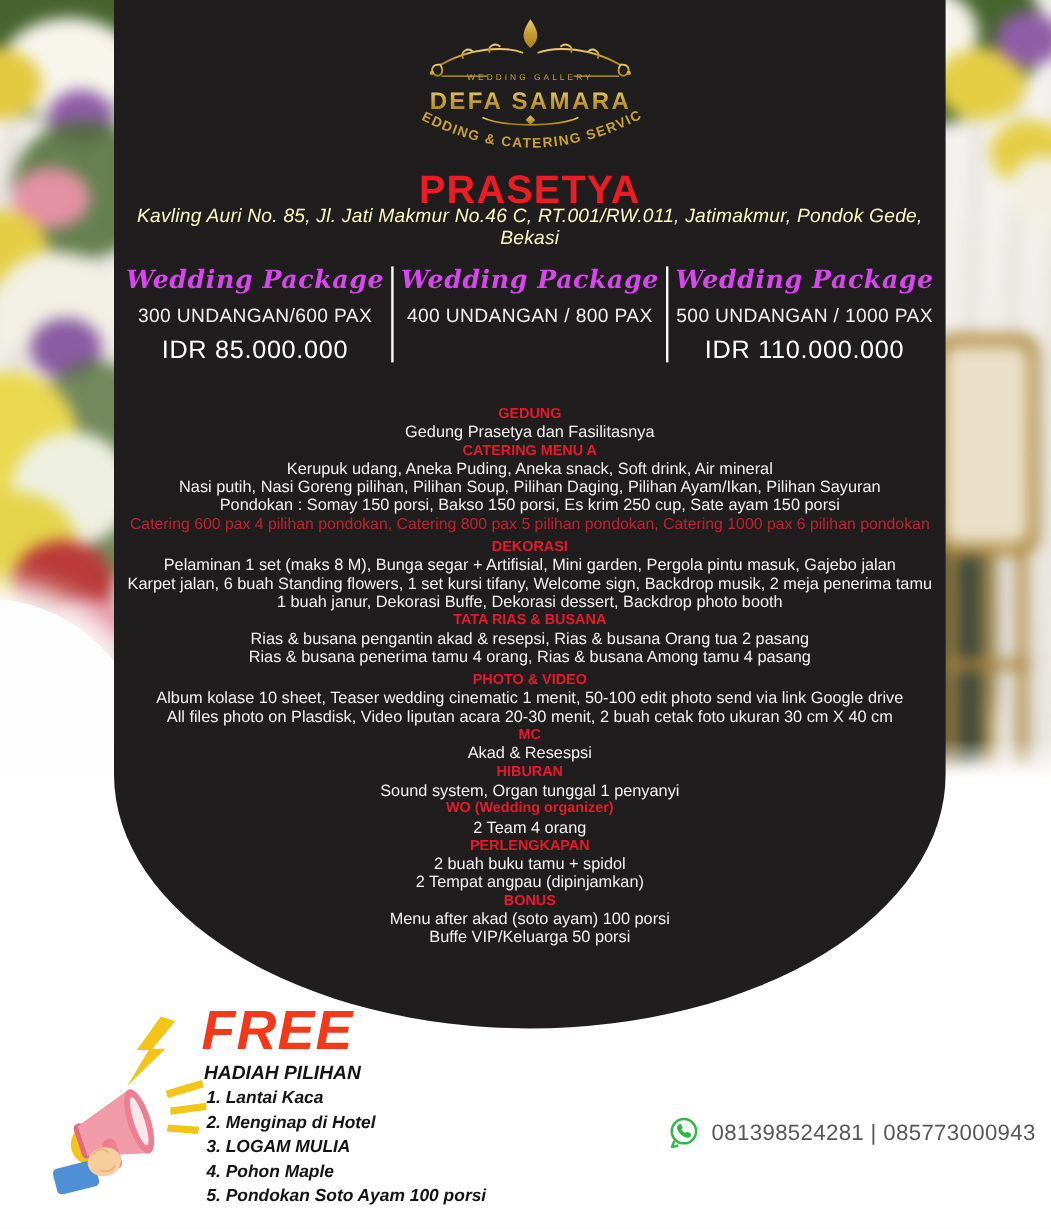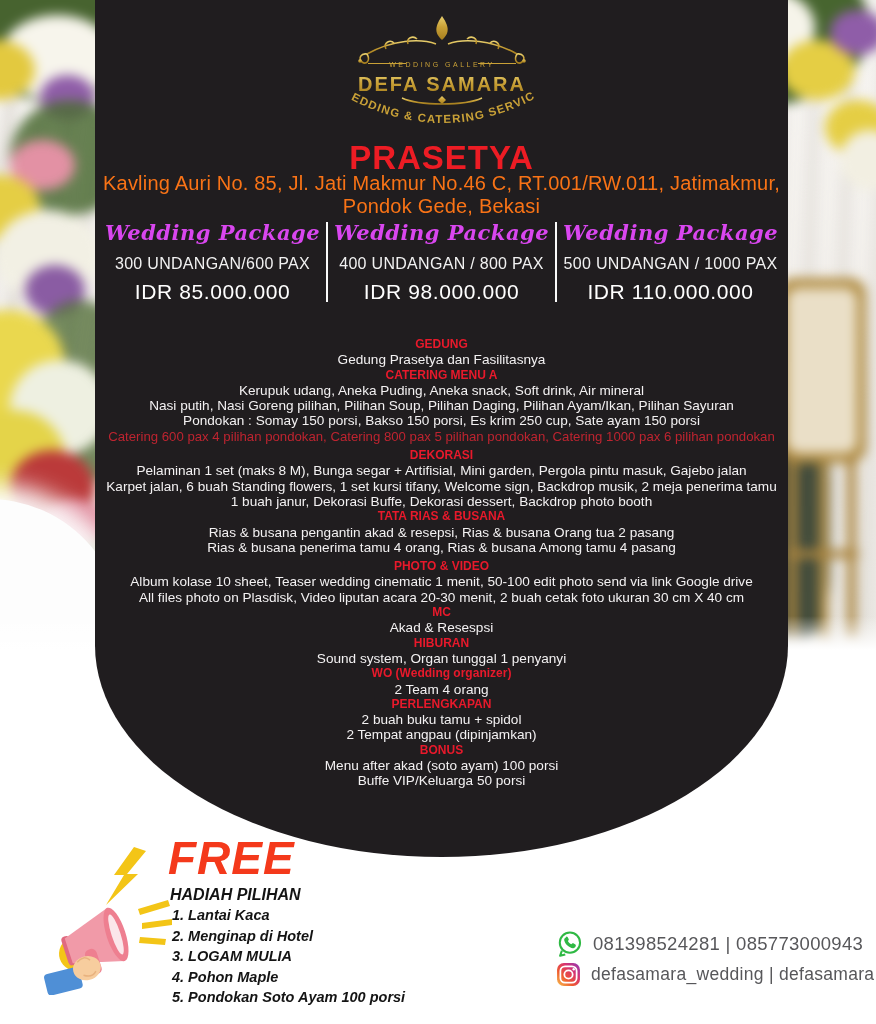--- a/index.html
+++ b/index.html
@@ -50,21 +50,21 @@
   .photo-fade{position:absolute;left:0;right:0;bottom:0;height:34px;
               background:linear-gradient(180deg,rgba(255,255,255,0),#ffffff);}
 
   
   .black-panel{position:absolute;left:95px;top:0;width:693px;height:857px;background:#201D1F;
                border-bottom-left-radius:347px 212px;border-bottom-right-radius:347px 212px;}
   .logo{position:absolute;left:50%;top:14px;transform:translateX(-50%);}
   .package-name{position:absolute;left:0;right:0;top:141px;text-align:center;
                 font-size:33px;line-height:33px;font-weight:bold;letter-spacing:1px;color:#ED1C24;}
   .address{position:absolute;left:0;right:0;top:172px;text-align:center;
-           font-size:20px;color:#f97316;letter-spacing:.2px;}
+           font-size:16px;color:#fef9c3;letter-spacing:.2px;font-style:italic;}
 
   .packages{position:absolute;left:4px;right:4px;top:218px;display:flex;align-items:stretch;}
   .pkg{flex:1;text-align:center;padding-top:2px;}
   .pkg-divider{width:2px;background:#FAFAFA;margin:4px 0 2px;}
   .pkg-title{font-family:"DejaVu Serif",serif;font-style:italic;font-weight:bold;
              font-size:21px;color:#d946ef;letter-spacing:.5px;}
   .pkg-pax{margin-top:10px;font-size:16px;color:#F1F1F1;letter-spacing:.3px;}
   .pkg-price{margin-top:7px;font-size:21px;color:#FFFFFF;letter-spacing:.6px;}
 
   .menu{position:absolute;left:-14px;right:-14px;top:337px;text-align:center;
@@ -172,21 +172,20 @@
     <div class="packages">
       <div class="pkg">
         <div class="pkg-title">Wedding Package</div>
         <div class="pkg-pax">300 UNDANGAN/600 PAX</div>
         <div class="pkg-price">IDR 85.000.000</div>
       </div>
       <div class="pkg-divider"></div>
       <div class="pkg">
         <div class="pkg-title">Wedding Package</div>
         <div class="pkg-pax">400 UNDANGAN / 800 PAX</div>
-        <div class="pkg-price">IDR 98.000.000</div>
       </div>
       <div class="pkg-divider"></div>
       <div class="pkg">
         <div class="pkg-title">Wedding Package</div>
         <div class="pkg-pax">500 UNDANGAN / 1000 PAX</div>
         <div class="pkg-price">IDR 110.000.000</div>
       </div>
     </div>
 
     <div class="menu">
@@ -257,32 +256,15 @@
 
   <div class="contact">
     <div class="contact-row">
       <svg width="27" height="27" viewBox="0 0 32 32">
         <circle cx="16.5" cy="15" r="12" fill="none" stroke="#2FB944" stroke-width="2.4"></circle>
         <path d="M7 24.5 L4.8 30.6 L11 29" fill="none" stroke="#2FB944" stroke-width="2.4" stroke-linejoin="round"></path>
         <path fill="#2FB944" d="M11.6,8.8 c-1.4,.6 -2.2,2 -1.8,3.5 c.5,2.1 1.9,4.3 3.8,6 c1.9,1.7 4.3,2.9 6.4,3.2 c1.5,.2 2.9,-.7 3.3,-2.1 l.2,-.8 c.1,-.5 -.1,-1 -.5,-1.3 l-2.4,-1.5 c-.5,-.3 -1.1,-.2 -1.5,.2 l-.9,.9 c-1.6,-.6 -3.4,-2.2 -4.1,-3.8 l.8,-1 c.3,-.4 .4,-1 .1,-1.5 l-1.3,-2.4 c-.3,-.5 -.8,-.7 -1.3,-.6 z"></path>
       </svg>
       <span class="wa-text">081398524281 | 085773000943</span>
     </div>
-    <div class="contact-row">
-      <svg width="25" height="25" viewBox="0 0 24 24">
-        <defs>
-          <linearGradient id="ig" x1="0" y1="1" x2="1" y2="0">
-            <stop offset="0" stop-color="#F7C14E"></stop>
-            <stop offset=".35" stop-color="#EE5A30"></stop>
-            <stop offset=".65" stop-color="#D8336F"></stop>
-            <stop offset="1" stop-color="#8A3AB9"></stop>
-          </linearGradient>
-        </defs>
-        <rect x="1" y="1" width="22" height="22" rx="6.5" fill="url(#ig)"></rect>
-        <rect x="4.2" y="4.2" width="15.6" height="15.6" rx="4.5" fill="none" stroke="#fff" stroke-width="1.7"></rect>
-        <circle cx="12" cy="12" r="4" fill="none" stroke="#fff" stroke-width="1.7"></circle>
-        <circle cx="17" cy="7" r="1.2" fill="#fff"></circle>
-      </svg>
-      <span class="ig-text">defasamara_wedding | defasamara</span>
-    </div>
   </div>
 
 </div>
 
 </body></html>

